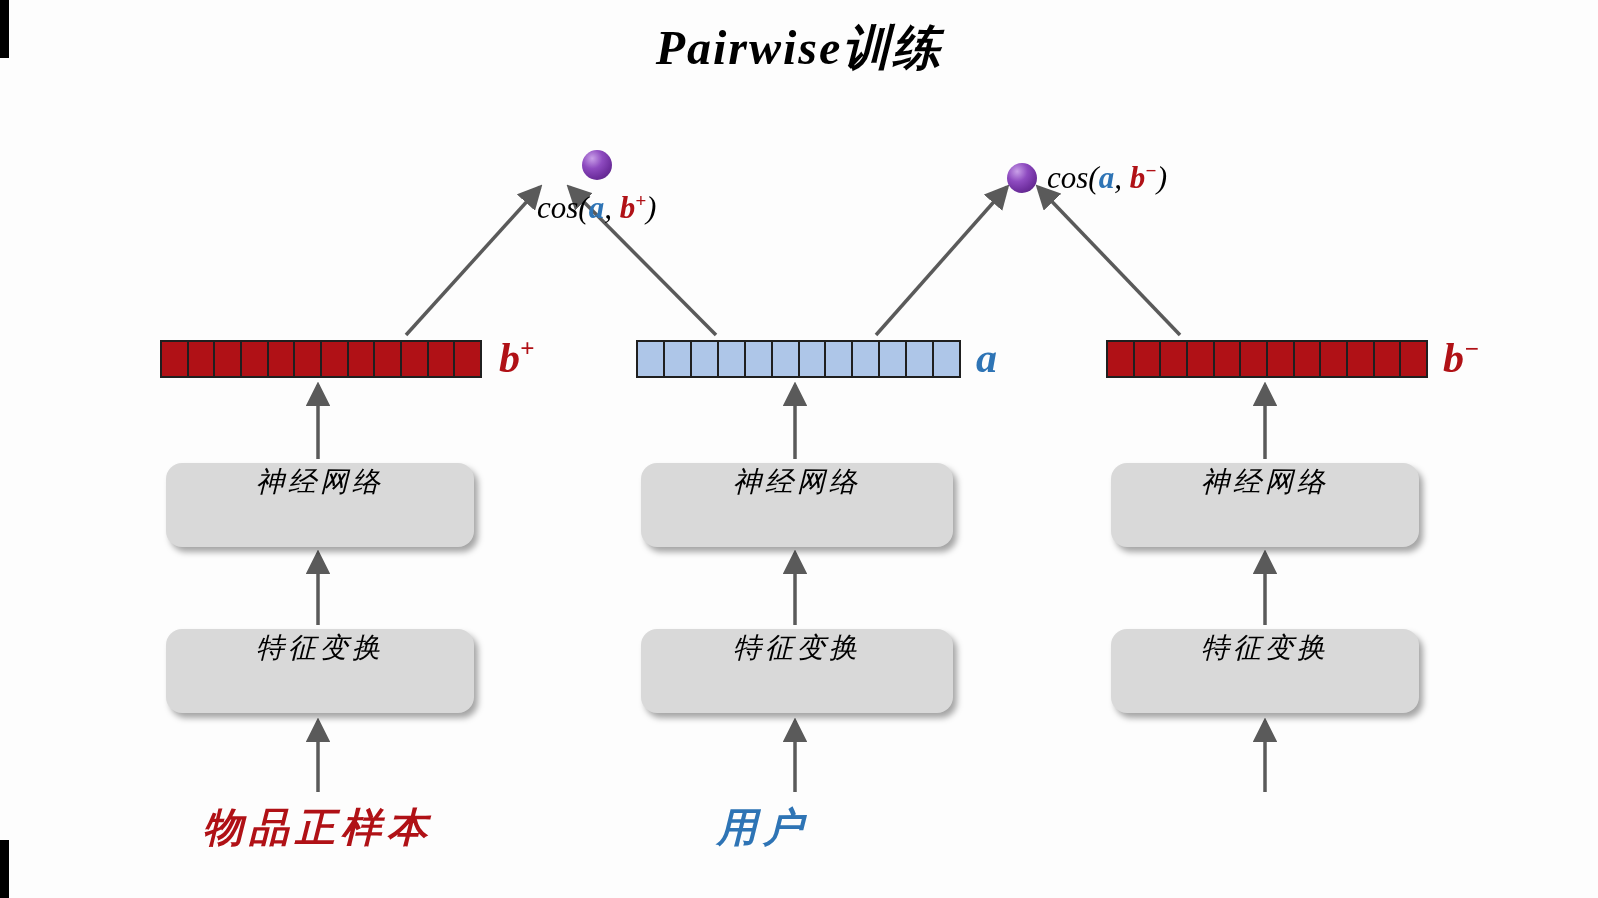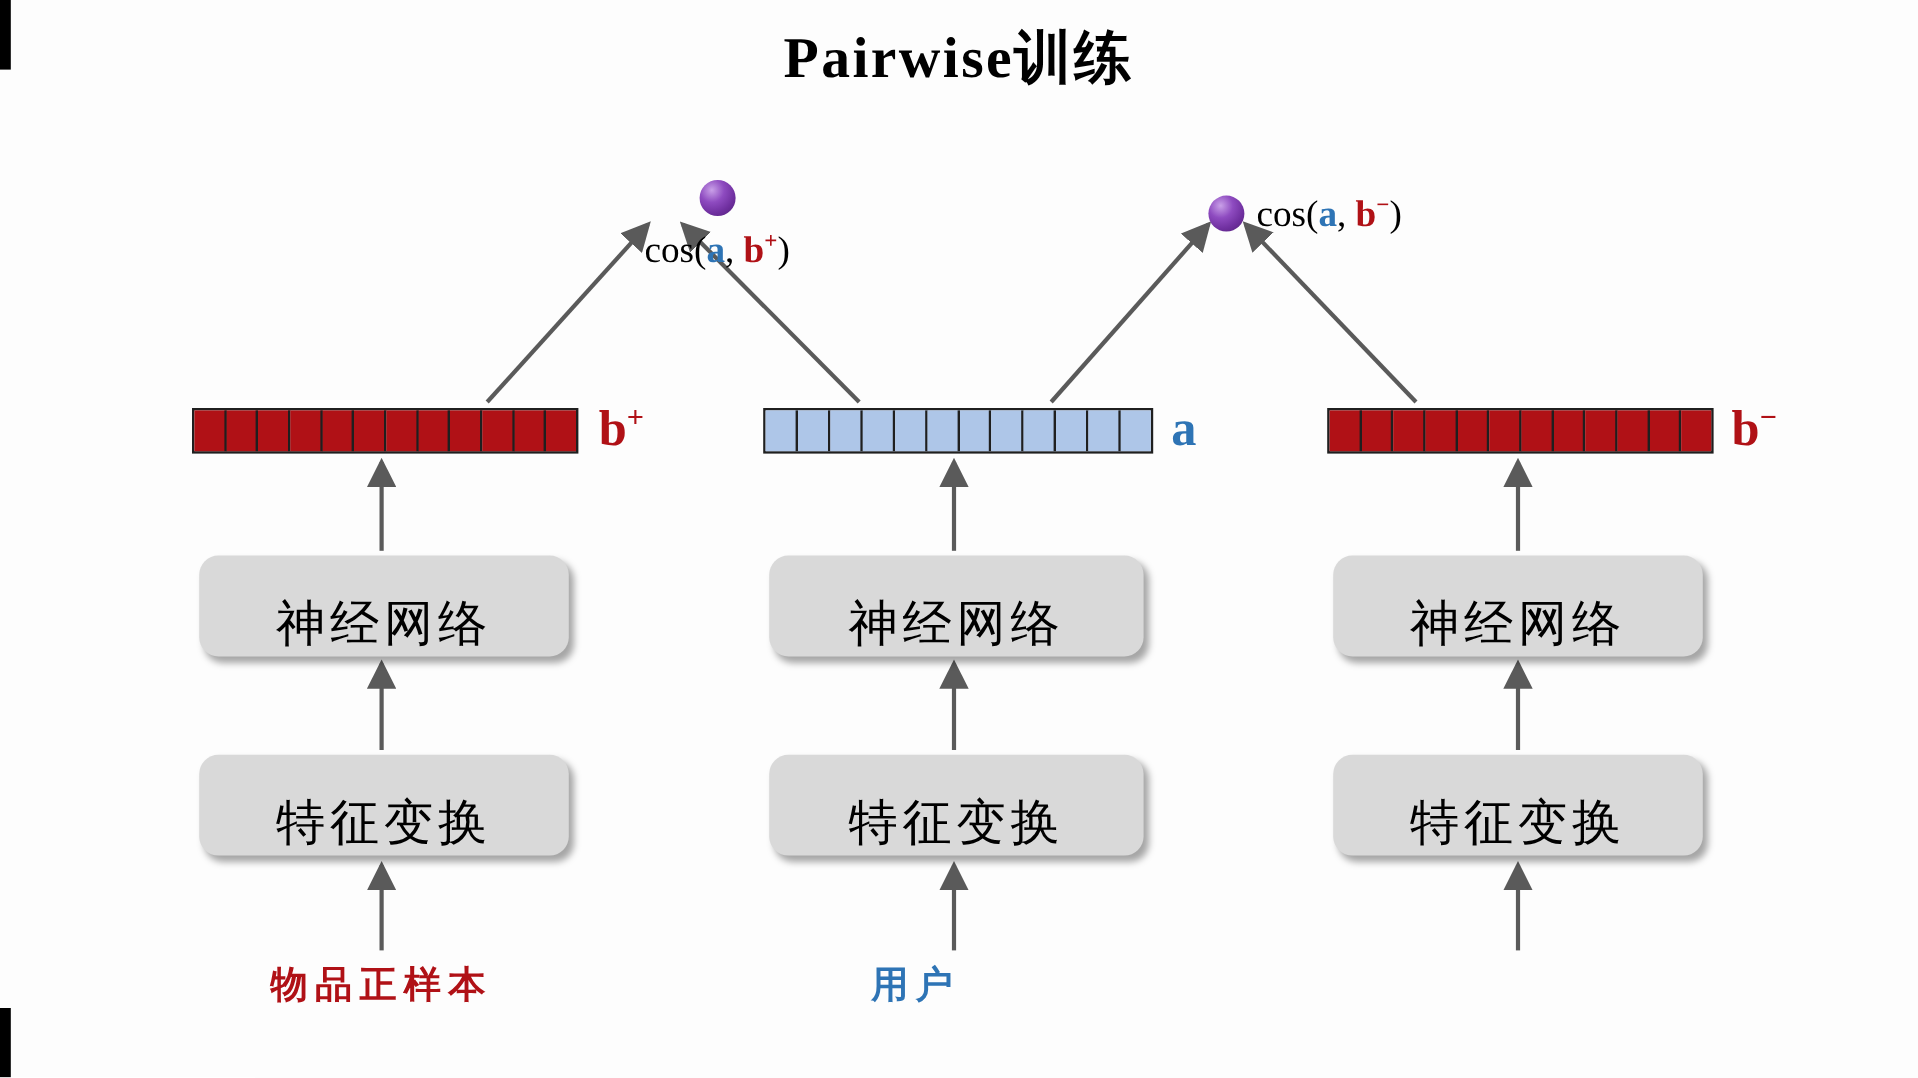--- a/index.html
+++ b/index.html
@@ -7,20 +7,21 @@
     padding: 0;
     background: #ffffff;
     font-family: "Liberation Sans", sans-serif;
   }
   .canvas {
     position: relative;
     width: 1598px;
     height: 898px;
     background: #fdfdfd;
     overflow: hidden;
+    font-style: italic;
   }
   .edge-artifact {
     position: absolute;
     left: 0;
     width: 9px;
     background: #000;
   }
   .edge-artifact.top { top: 0; height: 58px; }
   .edge-artifact.bottom { bottom: 0; height: 58px; }
 
@@ -96,31 +97,31 @@
   .vec-label.blue-text { color: var(--user-blue-text, #2e74b5); }
 
   
   .box {
     position: absolute;
     height: 84px;
     background: var(--box-gray, #d9d9d9);
     border-radius: 16px;
     box-shadow: 4px 5px 6px rgba(0,0,0,0.35);
     display: flex;
-    align-items: flex-end;
+    align-items: flex-start;
     justify-content: center;
-    font-size: 41px;
+    font-size: 28px;
     color: #000;
     letter-spacing: 4px;
   }
 
   
   .input-label {
     position: absolute;
-    font-size: 31px;
+    font-size: 40px;
     font-weight: bold;
     letter-spacing: 6px;
     text-align: center;
     transform: translateX(-50%);
     white-space: nowrap;
   }
   .input-label.red-text { color: var(--item-red, #b01116); }
   .input-label.blue-text { color: var(--user-blue-text, #2e74b5); }
 </style>
 </head>

